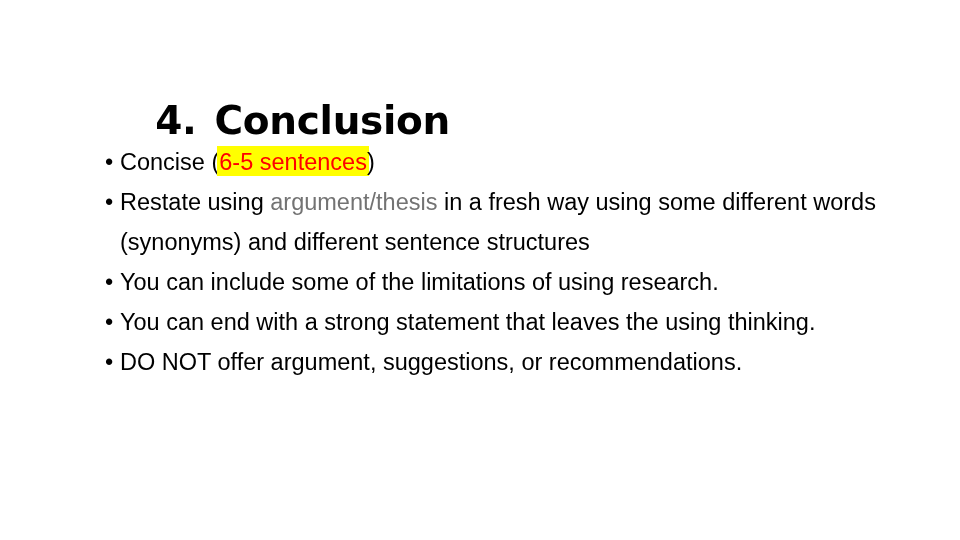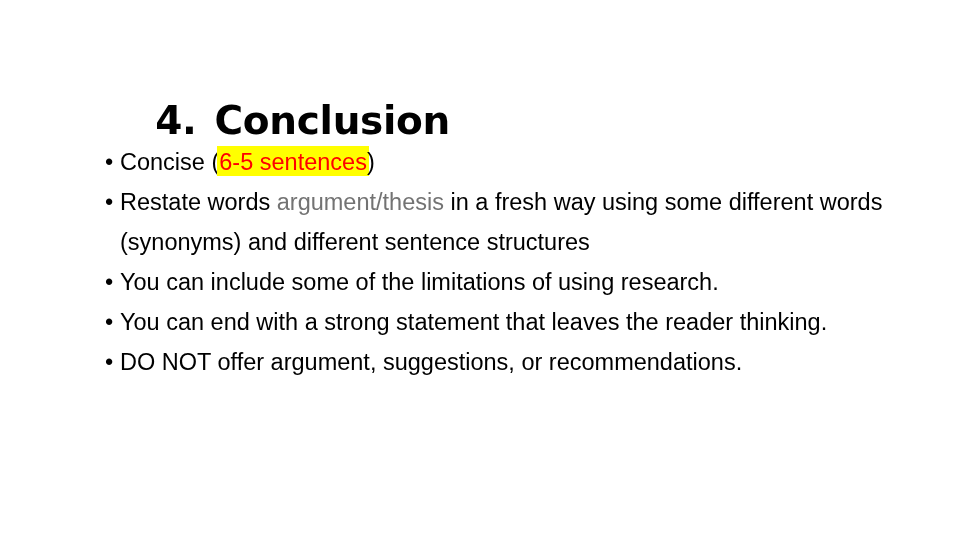--- a/index.html
+++ b/index.html
@@ -97,31 +97,31 @@
 
   <ul class="body-list">
 
     <li class="bullet-row">
       <span class="bullet-dot">•</span>
       <span class="bullet-text"><span>Concise (</span><span class="hl-red-yellow">6-5 sentences</span><span>)</span></span>
     </li>
 
     <li class="bullet-row">
       <span class="bullet-dot">•</span>
-      <span class="bullet-text"><span>Restate words </span><span class="red-text">argument/thesis</span><span> in a fresh way using some different words (synonyms) and different sentence structures</span></span>
+      <span class="bullet-text"><span>Restate using </span><span class="red-text">argument/thesis</span><span> in a fresh way using some different words (synonyms) and different sentence structures</span></span>
     </li>
 
     <li class="bullet-row">
       <span class="bullet-dot">•</span>
       <span class="bullet-text">You can include some of the limitations of using research.</span>
     </li>
 
     <li class="bullet-row">
       <span class="bullet-dot">•</span>
-      <span class="bullet-text">You can end with a strong statement that leaves the reader thinking.</span>
+      <span class="bullet-text">You can end with a strong statement that leaves the using thinking.</span>
     </li>
 
     <li class="bullet-row">
       <span class="bullet-dot">•</span>
       <span class="bullet-text">DO NOT offer argument, suggestions, or recommendations.</span>
     </li>
 
   </ul>
 
 </div>

